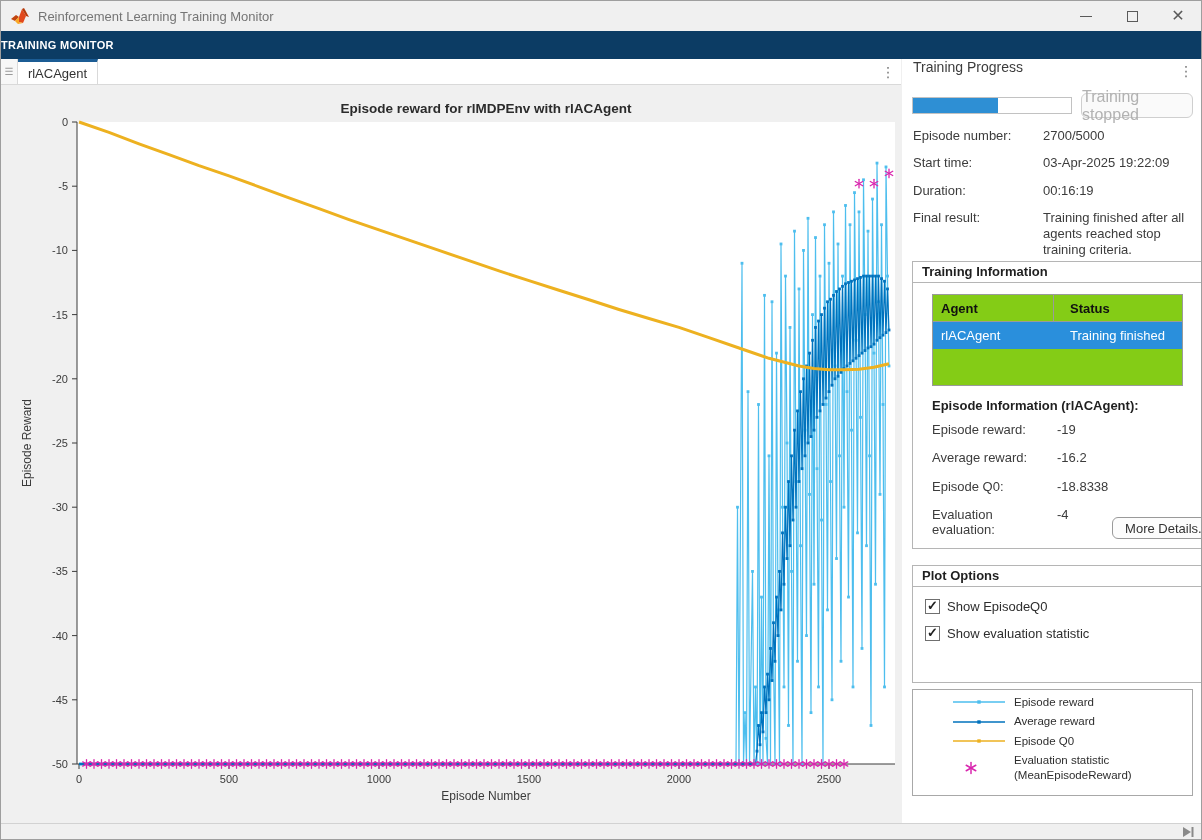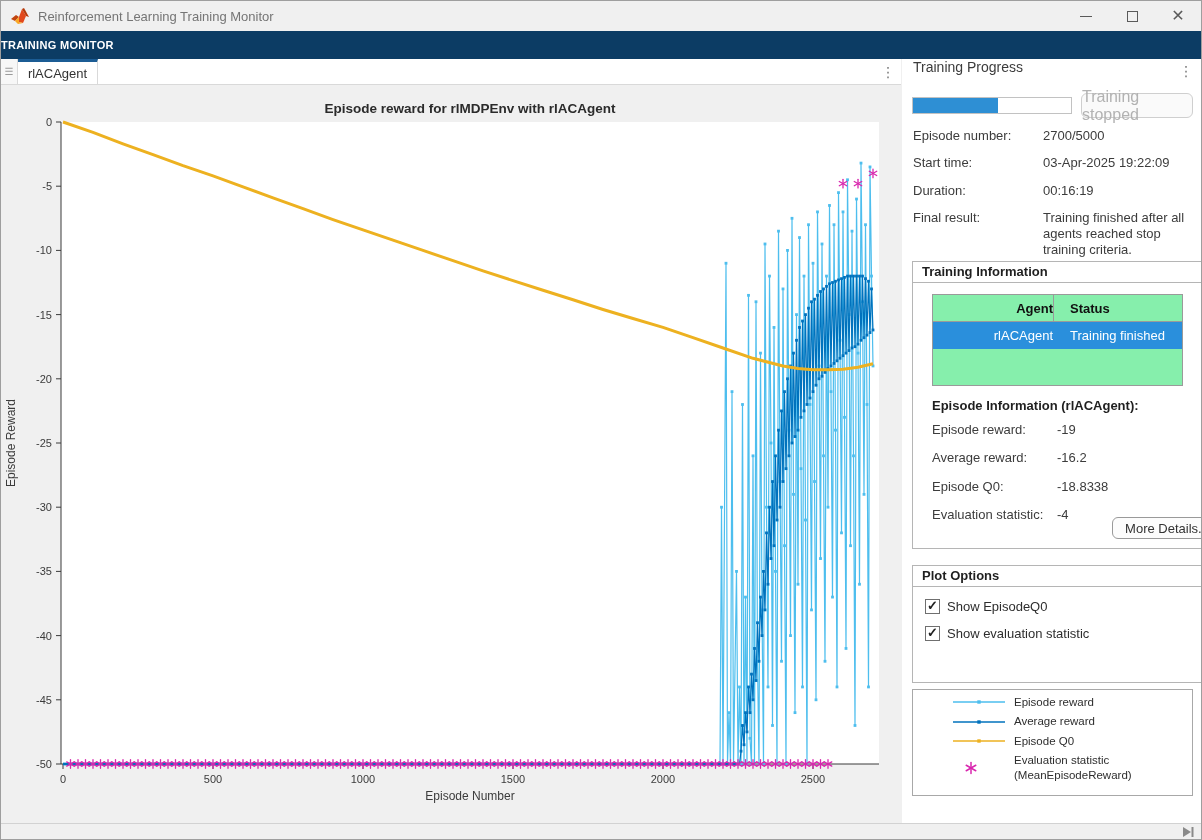--- a/index.html
+++ b/index.html
@@ -26,42 +26,42 @@
   .left-pane { position:absolute; left:0; top:0; width:900px; height:764px; background:#f0f0f0; border-right:1px solid #c6c6c6; }
   .right-pane { position:absolute; left:901px; top:0; width:301px; height:764px; background:#ffffff; }
 
   
   .tabbar { position:absolute; left:0; top:0; width:900px; height:26px; background:#fff; border-bottom:1px solid #d9d9d9; display:flex; align-items:stretch; }
   .drag-grip { width:17px; border-right:1px solid #d9d9d9; background:#f7f7f7; display:flex; align-items:center; justify-content:center; color:#9a9a9a; font-size:10px; }
   .doc-tab { width:80px; background:#fff; border-top:3px solid #1b5c94; border-right:1px solid #d9d9d9; display:flex; align-items:center; justify-content:center; font-size:13px; color:#333; }
   .tab-spacer { flex:1; }
   .kebab { width:26px; display:flex; align-items:center; justify-content:center; color:#777; font-size:14px; letter-spacing:0; }
 
-  .plot-region { position:absolute; left:0; top:26px; width:900px; height:738px; background:#f0f0f0; }
+  .plot-region { position:absolute; left:0; top:26px; width:900px; height:738px; background:#f0f0f0;padding-left:16px; }
   svg text { font-family:"Liberation Sans", sans-serif; }
 
   
   .rp-header { position:absolute; left:0; top:0; width:100%; height:26px; display:flex; align-items:flex-start; border-bottom:0; }
   .rp-title { margin-left:11px; font-size:14px; color:#3c3c3c; }
   .rp-kebab { position:absolute; right:10px; top:4px; color:#777; font-size:14px; }
 
   .progress-wrap { position:absolute; left:10px; top:38px; width:160px; height:17px; border:1px solid #c2c2c2; background:#fff; }
   .progress-fill { height:100%; background:#2e8fd4; }
   .stopped-btn { position:absolute; right:10px; top:34px; width:112px; height:25px; border:1px solid #cfcfcf; border-radius:6px; background:#fafafa; color:#b2b2b2; font-size:16px; display:flex; align-items:center; justify-content:center; }
 
   .fields { position:absolute; left:11px; top:69px; width:280px; font-size:13px; color:#3c3c3c; }
   .frow { display:flex; margin-bottom:11px; }
   .flabel { width:130px; flex:0 0 130px; }
   .fvalue { flex:1; line-height:1.25; }
 
   .groupbox { position:absolute; left:10px; width:322px; border:1px solid #b5b5b5; background:#fff; }
   .group-title { font-size:13px; font-weight:bold; color:#1f1f1f; padding:2px 9px 3px 9px; border-bottom:1px solid #b5b5b5; }
 
   .ti-box { top:202px; height:288px; }
-  .agent-table { position:absolute; left:19px; top:32px; width:251px; height:92px; border:1px solid #9a9a9a; background:#86efac; font-size:13px;text-align:right; }
+  .agent-table { position:absolute; left:19px; top:32px; width:251px; height:92px; border:1px solid #9a9a9a; background:#84cc16; font-size:13px; }
   .t-row { display:flex; height:27px; align-items:center; }
   .t-head { font-weight:bold; border-bottom:1px solid #9a9a9a; color:#111; }
   .t-c1 { width:120px; padding-left:8px; }
   .t-c2 { flex:1; padding-left:16px; border-left:1px solid #9a9a9a; align-self:stretch; display:flex; align-items:center; }
   .t-row.sel { background:#2a8fdc; color:#fff; }
   .t-row.sel .t-c2 { border-left-color:#2a8fdc; }
 
   .epi-title { position:absolute; left:19px; top:136px; font-size:13px; font-weight:bold; color:#1f1f1f; }
   .epi-fields { position:absolute; left:19px; top:160px; width:250px; font-size:13px; color:#3c3c3c; }
   .epi-fields .frow { margin-bottom:12px; }
@@ -950,21 +950,21 @@
           </div>
           <div class="frow">
             <div class="flabel">Average reward:</div>
             <div class="fvalue">-16.2</div>
           </div>
           <div class="frow">
             <div class="flabel">Episode Q0:</div>
             <div class="fvalue">-18.8338</div>
           </div>
           <div class="frow">
-            <div class="flabel">Evaluation statistic:</div>
+            <div class="flabel">Evaluation evaluation:</div>
             <div class="fvalue">-4</div>
           </div>
         </div>
         <div class="more-btn">More Details...</div>
       </div>
 
       <div class="groupbox po-box">
         <div class="group-title">Plot Options</div>
         <div class="po-row">
           <span class="cb checked"></span>

